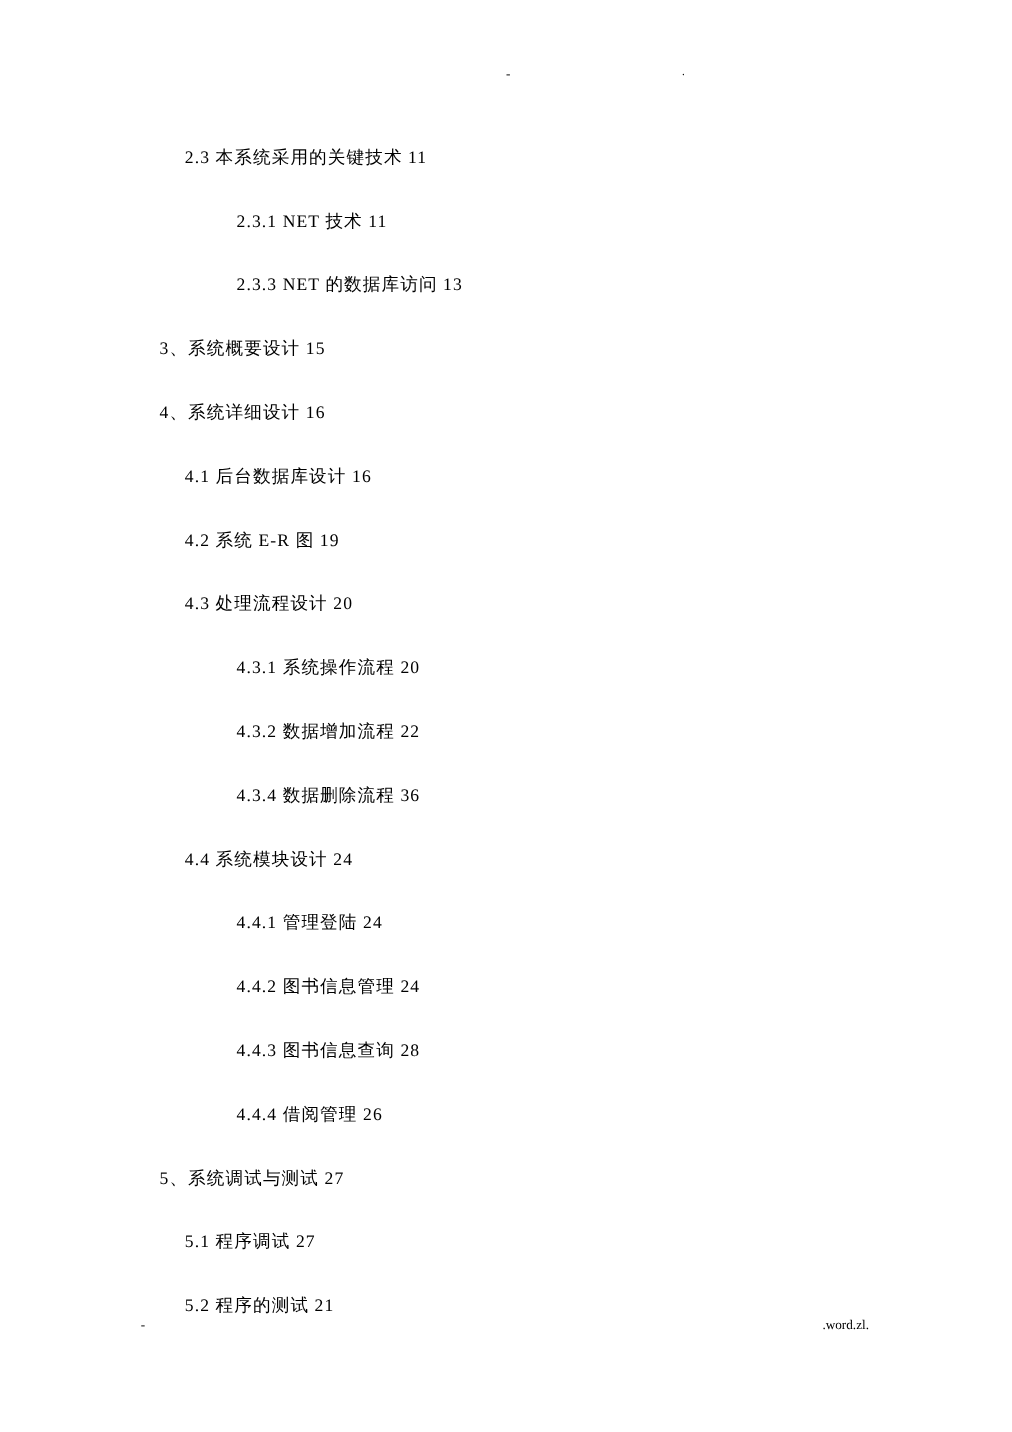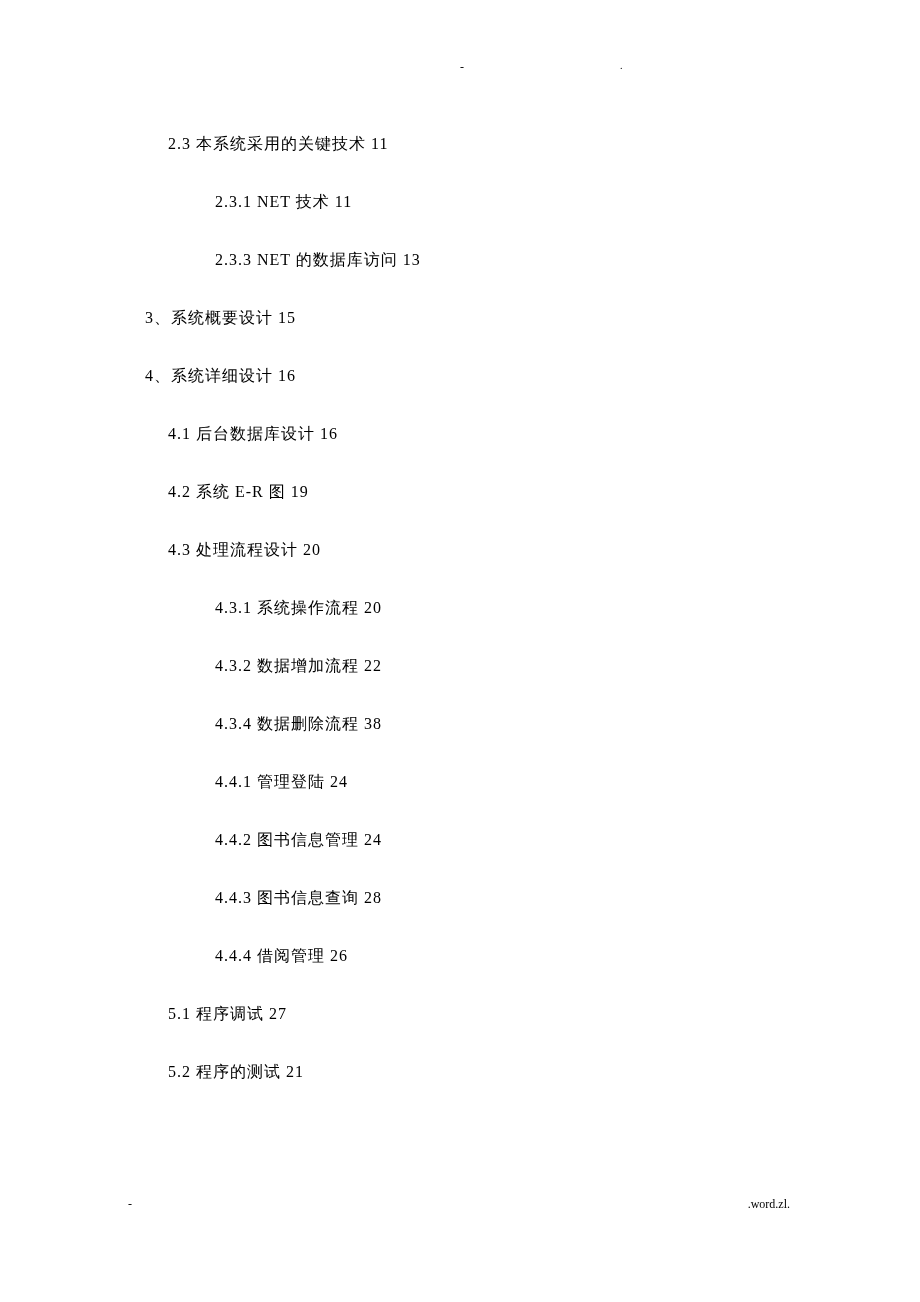--- a/index.html
+++ b/index.html
@@ -73,25 +73,27 @@
       <div class="entry lvl2">2.3  本系统采用的关键技术 11</div>
       <div class="entry lvl3">2.3.1  NET 技术 11</div>
       <div class="entry lvl3">2.3.3  NET 的数据库访问 13</div>
       <div class="entry lvl1">3、系统概要设计 15</div>
       <div class="entry lvl1">4、系统详细设计 16</div>
       <div class="entry lvl2">4.1  后台数据库设计 16</div>
       <div class="entry lvl2">4.2  系统 E-R 图 19</div>
       <div class="entry lvl2">4.3  处理流程设计 20</div>
       <div class="entry lvl3">4.3.1  系统操作流程 20</div>
       <div class="entry lvl3">4.3.2  数据增加流程 22</div>
-      <div class="entry lvl3">4.3.4  数据删除流程 38</div>
+      <div class="entry lvl3">4.3.4  数据删除流程 36</div>
+      <div class="entry lvl2">4.4  系统模块设计 24</div>
       <div class="entry lvl3">4.4.1  管理登陆 24</div>
       <div class="entry lvl3">4.4.2  图书信息管理 24</div>
       <div class="entry lvl3">4.4.3  图书信息查询 28</div>
       <div class="entry lvl3">4.4.4  借阅管理 26</div>
+      <div class="entry lvl1">5、系统调试与测试 27</div>
       <div class="entry lvl2">5.1  程序调试 27</div>
       <div class="entry lvl2">5.2  程序的测试 21</div>
     </div>
 </div>
 
 <div class="footer">
   <span class="footer-left">-</span>
   <span class="footer-right">.word.zl.</span>
 </div>
 

